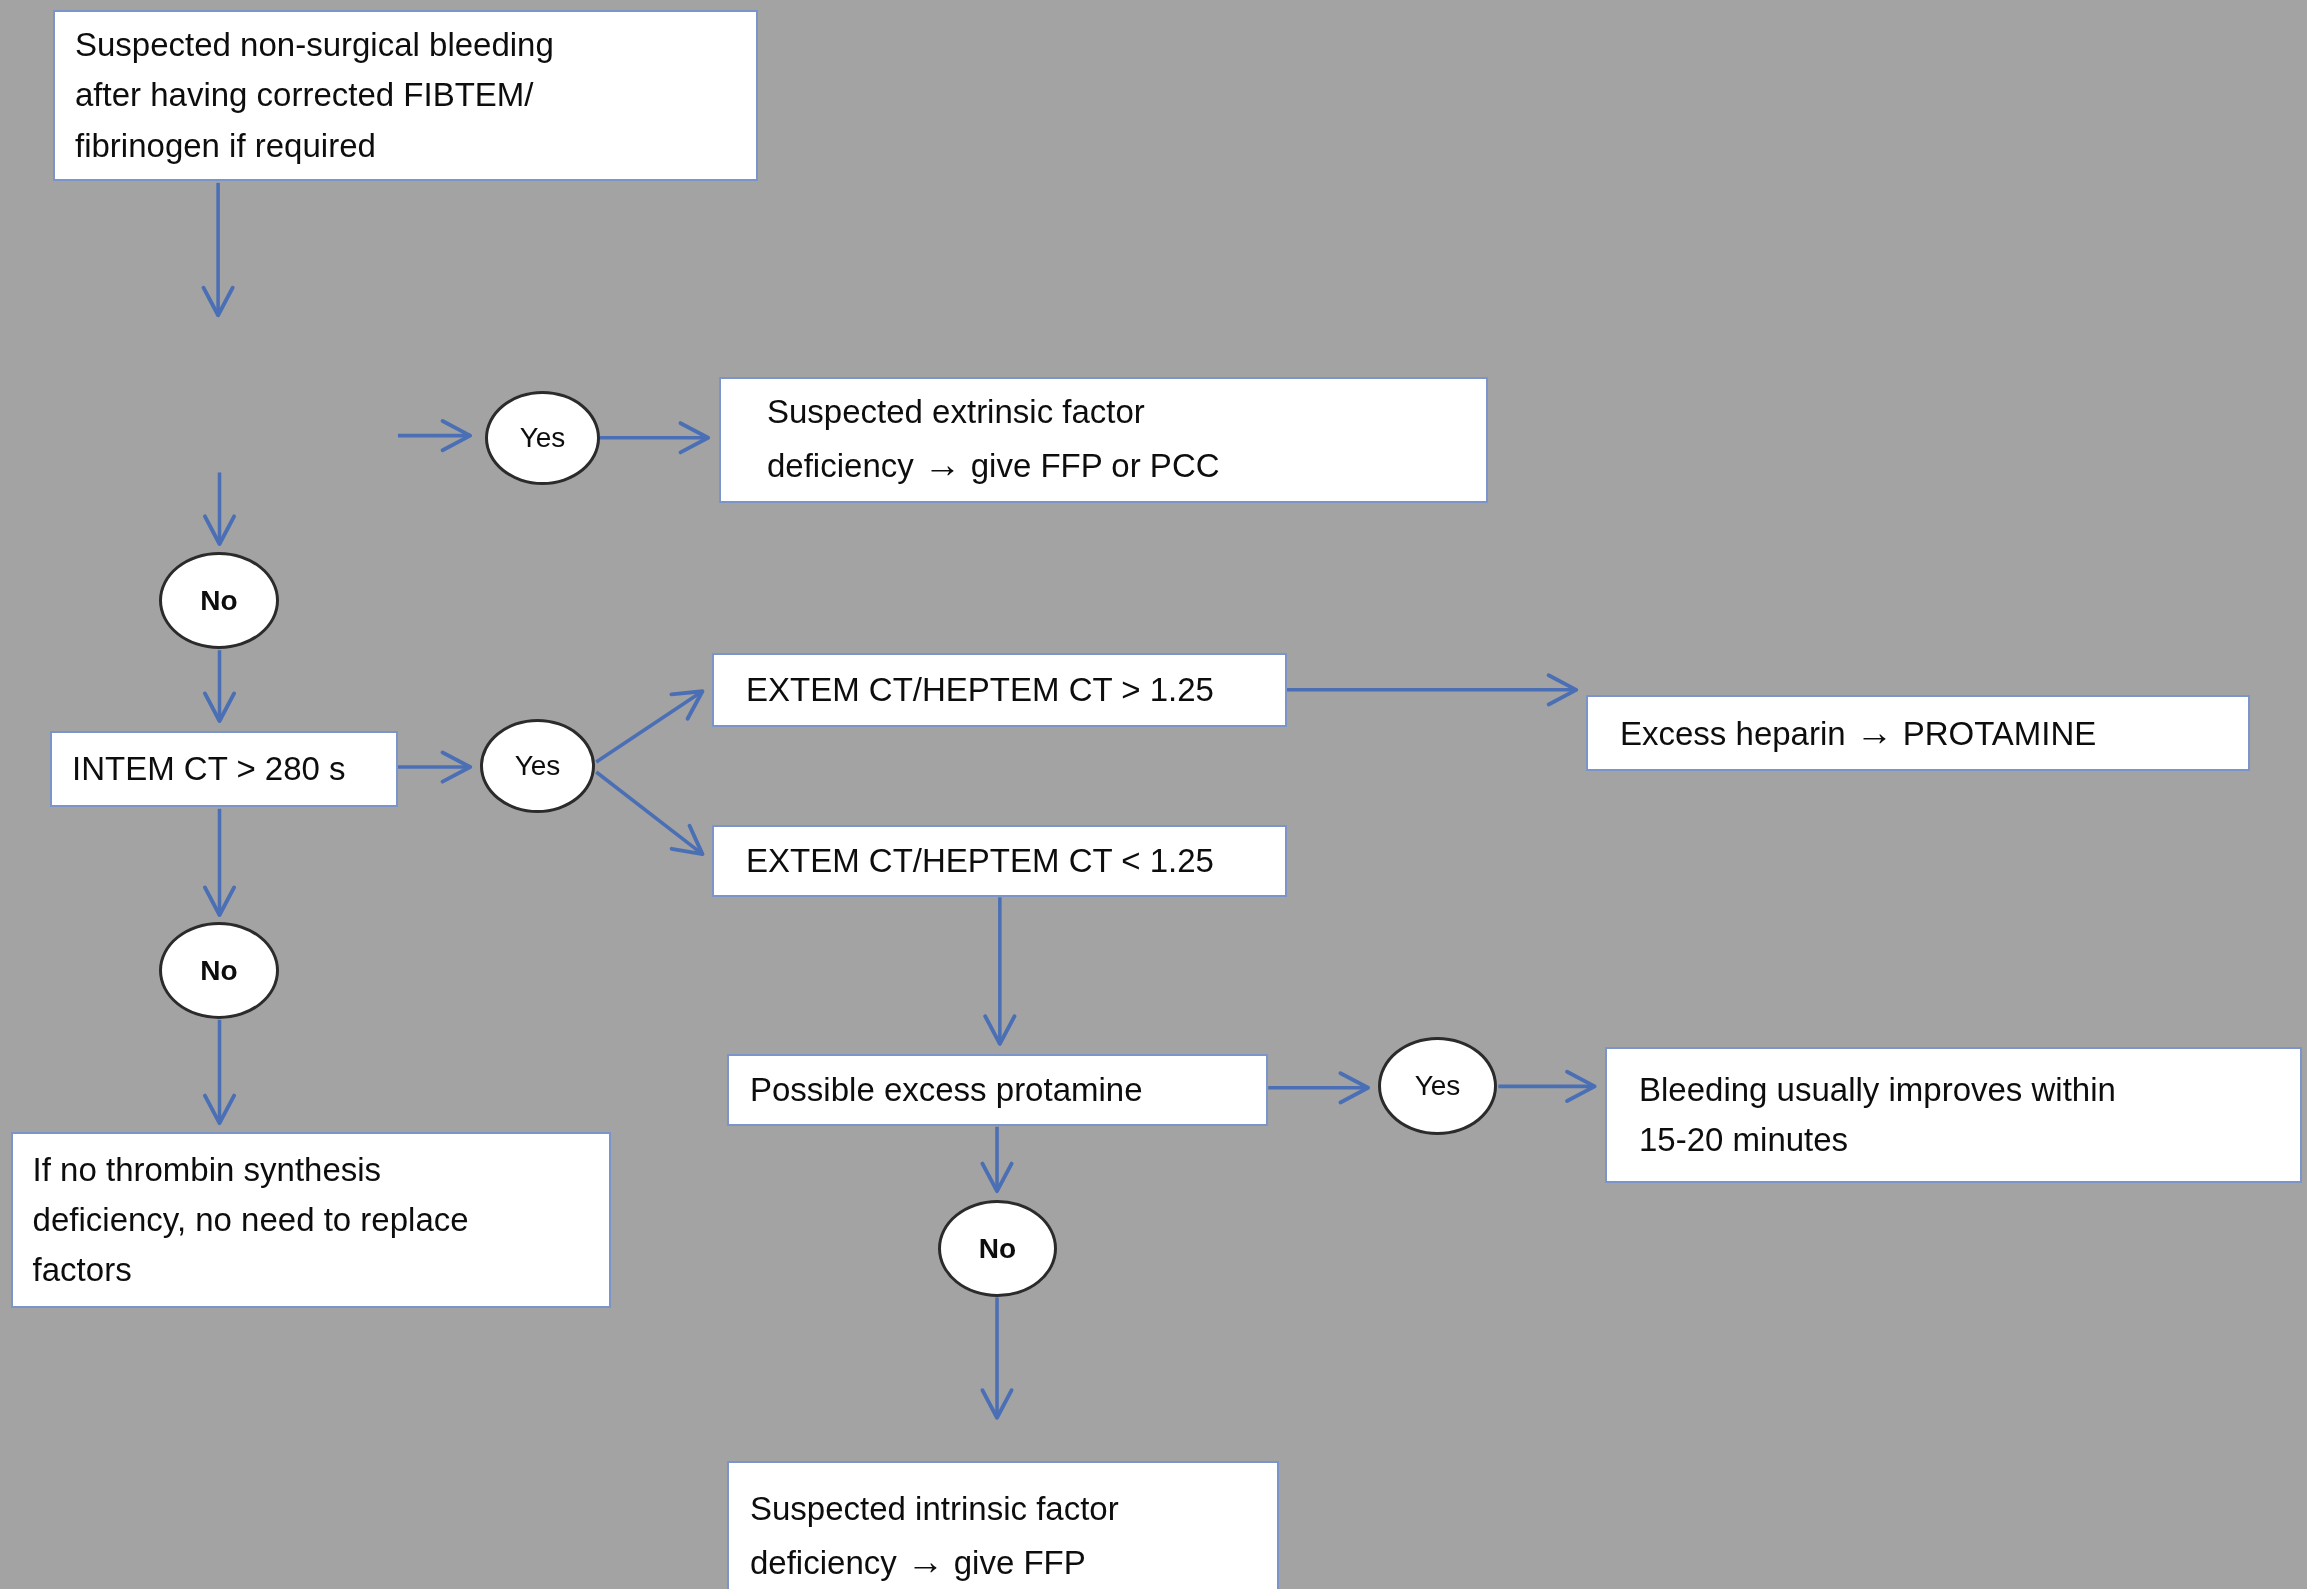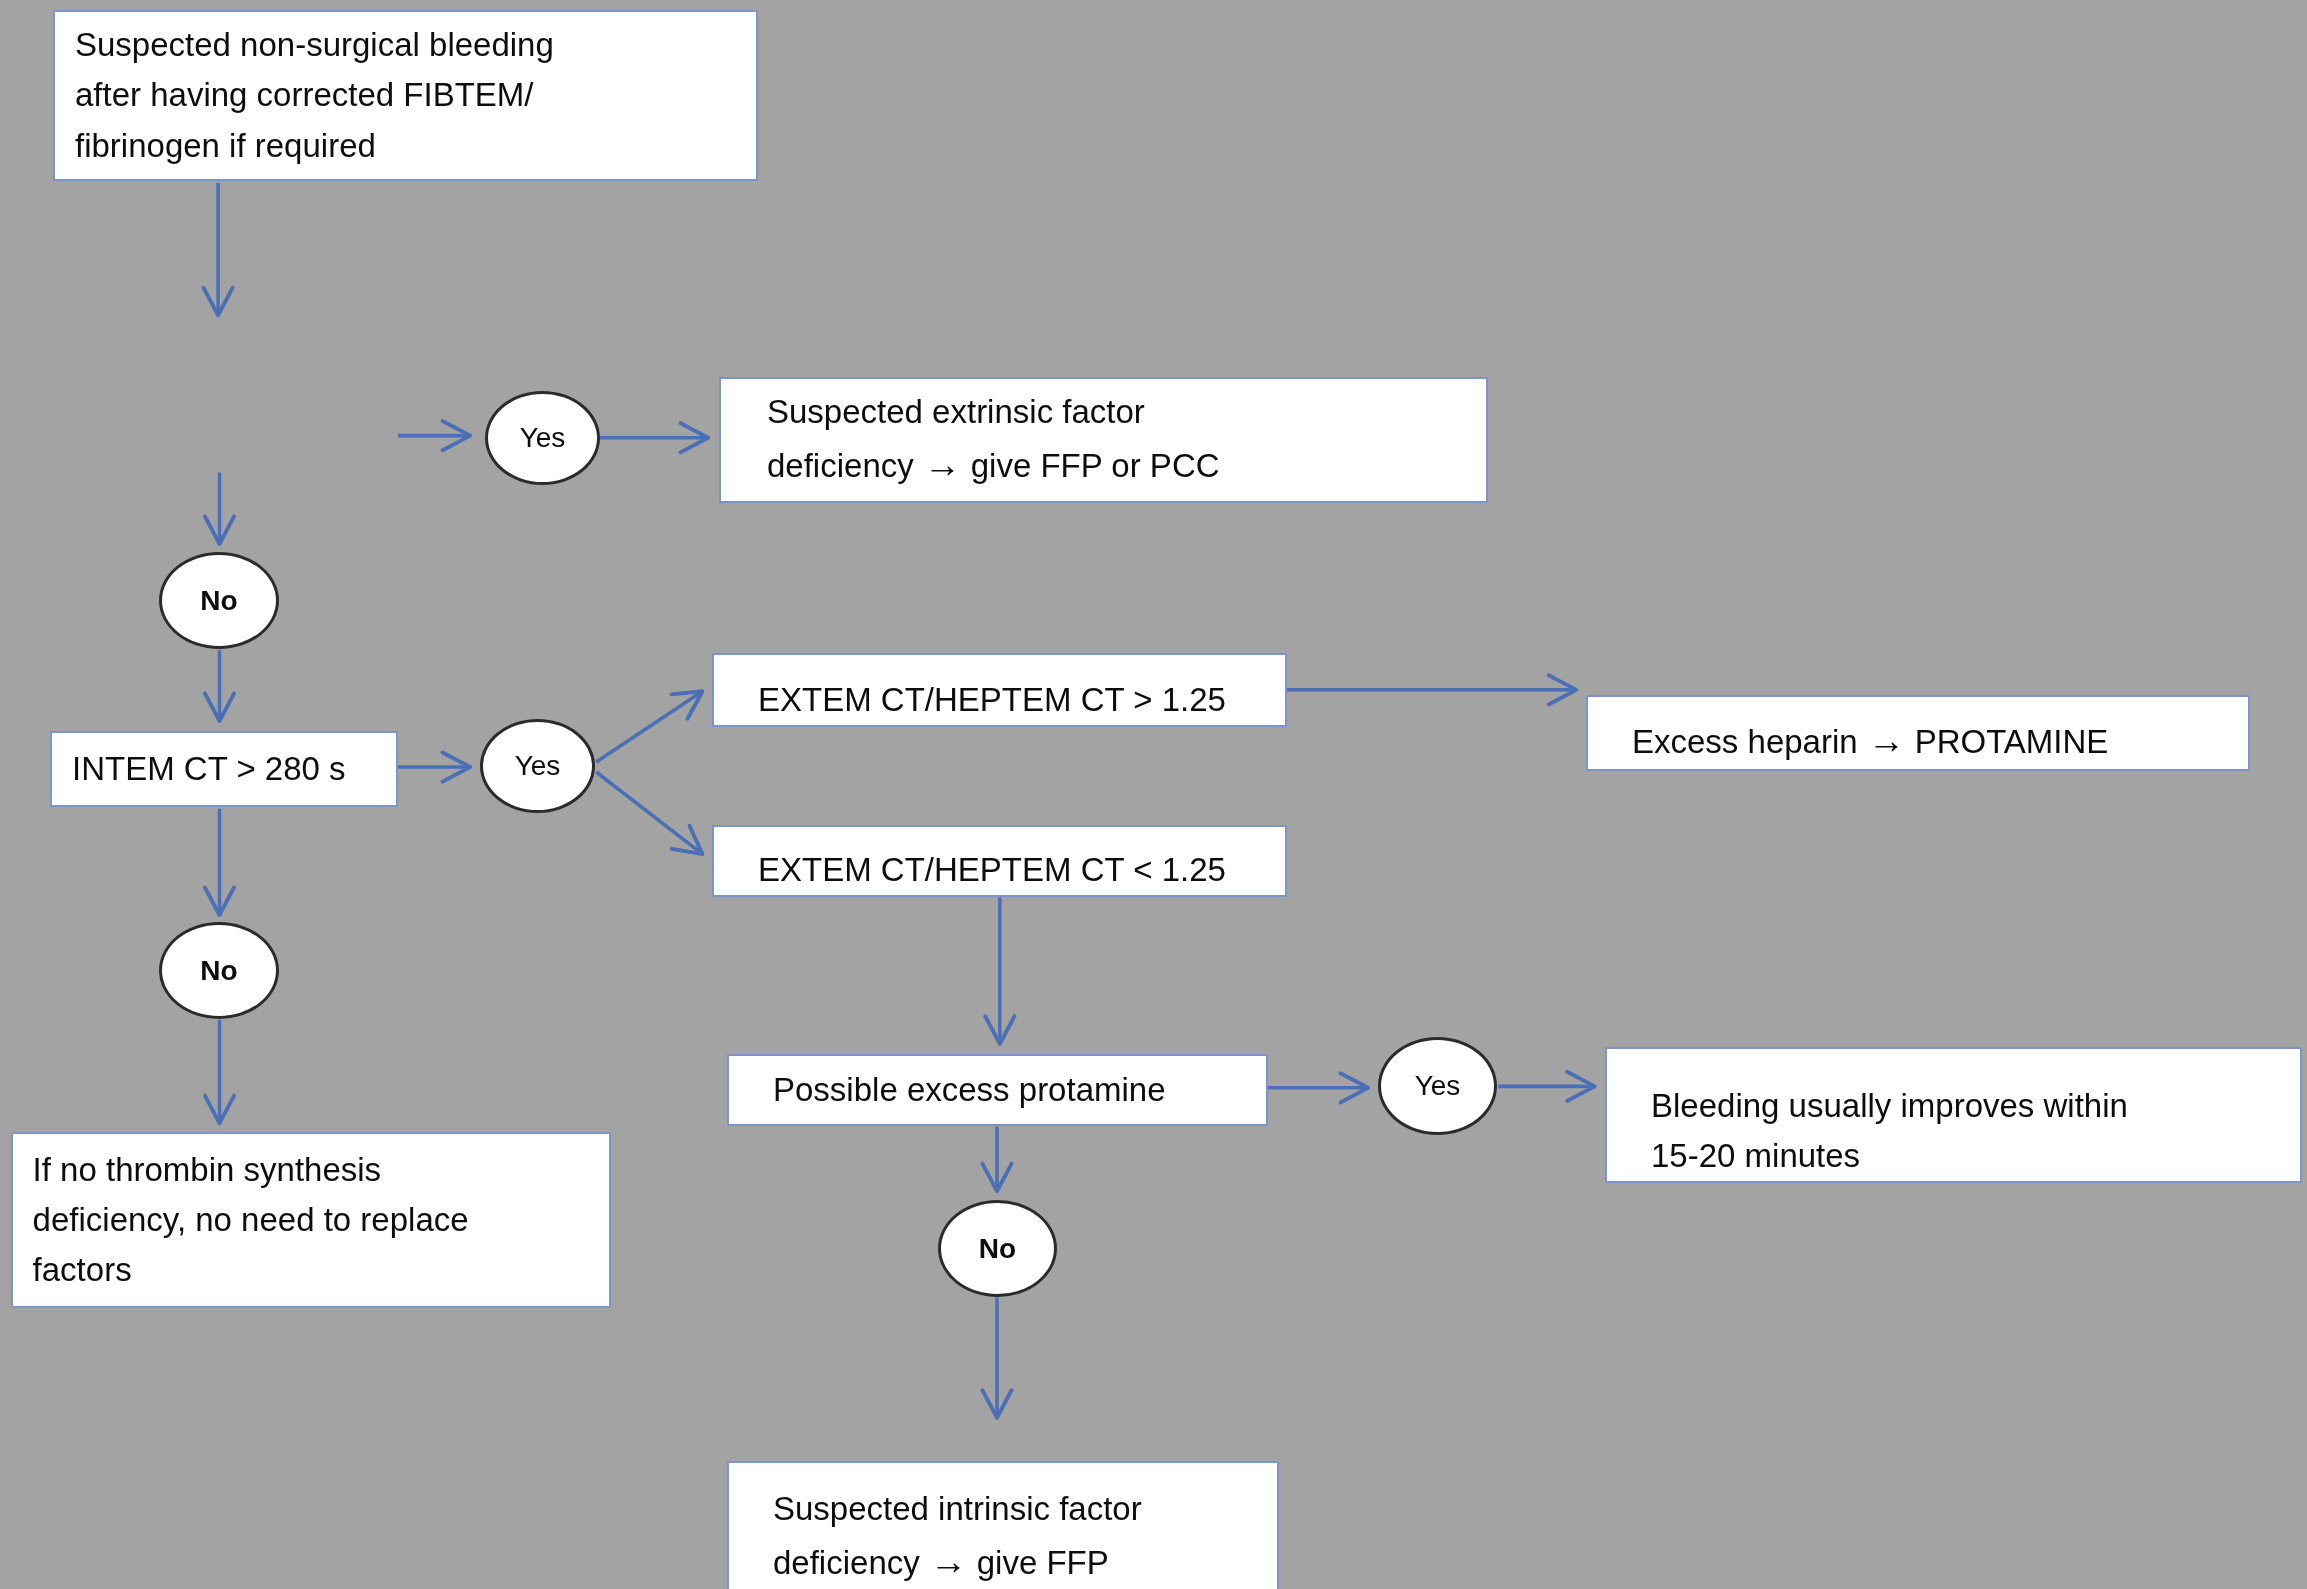--- a/index.html
+++ b/index.html
@@ -31,22 +31,22 @@
     border:3.5px solid #2b2b2b;
     border-radius:50%;
     display:flex;
     align-items:center;
     justify-content:center;
     font-size:28px;
   }
   .ellipse.no{font-weight:700;}
   .arrow-glyph{font-weight:700;font-size:37px;padding:0 10px;}
   .pad28{padding-left:20px;}
-  .pad40{padding-left:44px;}
-  .pad45{padding-left:44px;justify-content:flex-end;}
+  .pad40{padding-left:21px;}
+  .pad45{padding-left:32px;}
   .pad65{padding-left:46px;}
   .line{display:block;}
 </style>
 </head>
 <body>
 
 <div id="canvas">
 
   <svg id="wires" xmlns="http://www.w3.org/2000/svg" viewBox="0 0 3258 2245" width="2307" height="1590">
     <defs>

